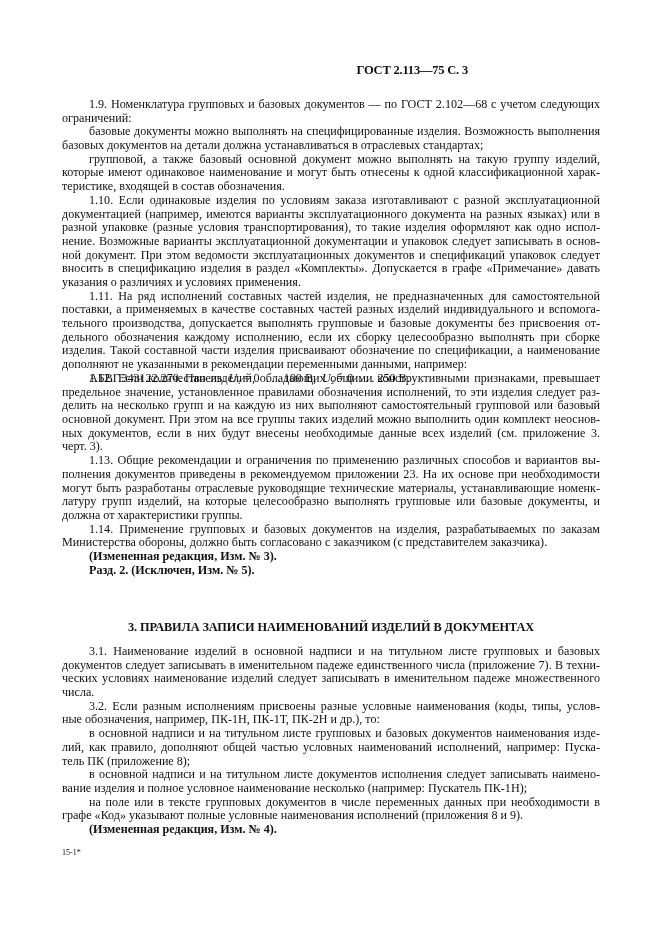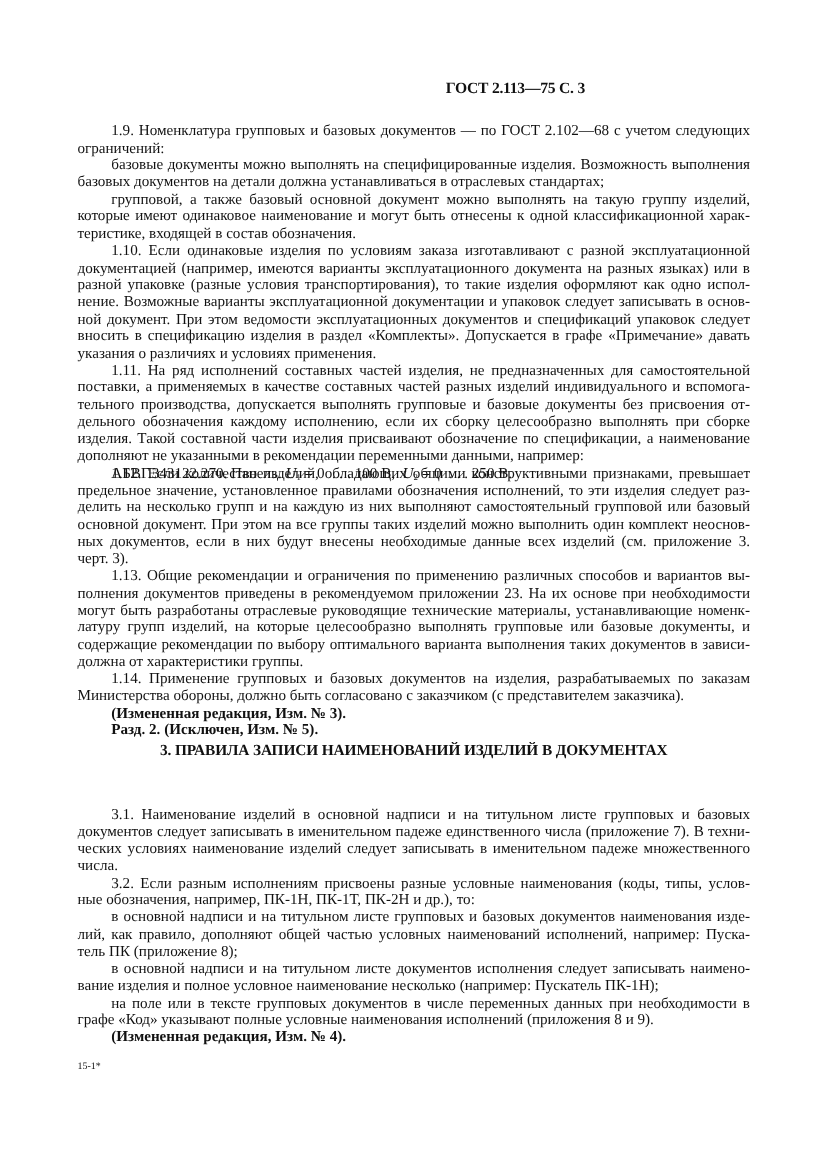--- a/index.html
+++ b/index.html
@@ -5,21 +5,21 @@
   html, body { margin: 0; padding: 0; background: #ffffff; }
   body { width: 661px; height: 936px; position: relative; overflow: hidden;
          font-family: "Liberation Serif", "DejaVu Serif", serif; color: #111; }
   .page { position: absolute; left: 0; top: 0; width: 529px; height: 936px; }
   .header { position: absolute; top: 63px; right: 61px; font-size: 12.5px; font-weight: bold; letter-spacing: -0.2px; }
   .block { position: absolute; left: 62px; width: 538px; font-size: 12.1px; }
   .ln { height: 13.7px; line-height: 13.7px; white-space: nowrap; text-align: justify; text-align-last: justify; overflow: visible; }
   .ln.last { text-align-last: left; }
   .ln.ind { padding-left: 27px; }
   .ln.bold { font-weight: bold; text-align-last: left; }
-  .heading { position: absolute; top: 593px; left: 62px; width: 538px; text-align: center; font-weight: bold; font-size: 12.3px; letter-spacing: -0.1px; }
+  .heading { position: absolute; top: 620px; left: 62px; width: 538px; text-align: center; font-weight: bold; font-size: 12.3px; letter-spacing: -0.1px; }
   .footer { position: absolute; top: 848px; left: 62px; font-size: 8px; }
   sub { font-size: 7px; vertical-align: -2px; line-height: 0; }
   i { font-style: italic; }
 </style>
 </head>
 <body>
 
 <div class="page">
   <div class="header">ГОСТ 2.113—75 С. 3</div>
 
@@ -56,21 +56,20 @@
       <div class="ln ind" style="white-space: normal; overflow: hidden;">1.12. Если количество изделий, обладающих общими конструктивными признаками, превышает</div>
       <div class="ln" style="white-space: normal; overflow: hidden;">предельное значение, установленное правилами обозначения исполнений, то эти изделия следует раз-</div>
       <div class="ln" style="white-space: normal; overflow: hidden;">делить на несколько групп и на каждую из них выполняют самостоятельный групповой или базовый</div>
       <div class="ln" style="white-space: normal; overflow: hidden;">основной документ. При этом на все группы таких изделий можно выполнить один комплект  неоснов-</div>
       <div class="ln" style="white-space: normal; overflow: hidden;">ных документов, если в них будут внесены необходимые данные всех изделий (см. приложение 3.</div>
       <div class="ln last">черт. 3).</div>
       <div class="ln ind" style="white-space: normal; overflow: hidden;">1.13. Общие рекомендации и ограничения по применению различных способов и вариантов вы-</div>
       <div class="ln" style="white-space: normal; overflow: hidden;">полнения документов приведены в рекомендуемом приложении 23. На их основе при необходимости</div>
       <div class="ln" style="white-space: normal; overflow: hidden;">могут быть разработаны отраслевые руководящие технические материалы, устанавливающие номенк-</div>
       <div class="ln" style="white-space: normal; overflow: hidden;">латуру групп изделий, на которые целесообразно выполнять групповые или базовые документы, и</div>
-      <div class="ln" style="white-space: normal; overflow: hidden;">содержащие рекомендации по выбору оптимального варианта выполнения таких документов в зависи-</div>
       <div class="ln last">должна от характеристики группы.</div>
       <div class="ln ind" style="white-space: normal; overflow: hidden;">1.14. Применение групповых и базовых документов на изделия, разрабатываемых по заказам</div>
       <div class="ln last">Министерства обороны, должно быть согласовано с заказчиком (с представителем заказчика).</div>
       <div class="ln ind bold">(Измененная редакция, Изм. № 3).</div>
       <div class="ln ind bold">Разд. 2. (Исключен, Изм. № 5).</div>
     </div>
 
   <div class="heading">3. ПРАВИЛА ЗАПИСИ НАИМЕНОВАНИЙ ИЗДЕЛИЙ В ДОКУМЕНТАХ</div>
 
   <div class="block" id="blk3" style="top:645px;">

